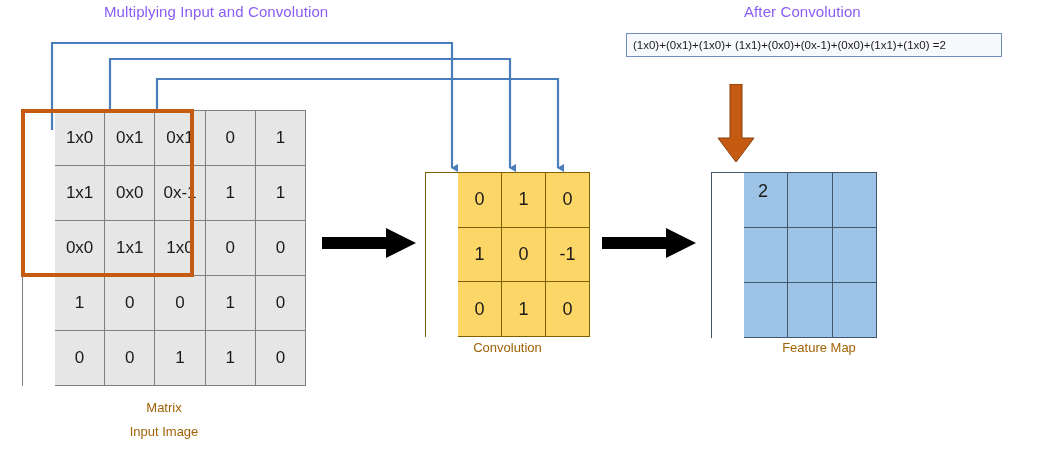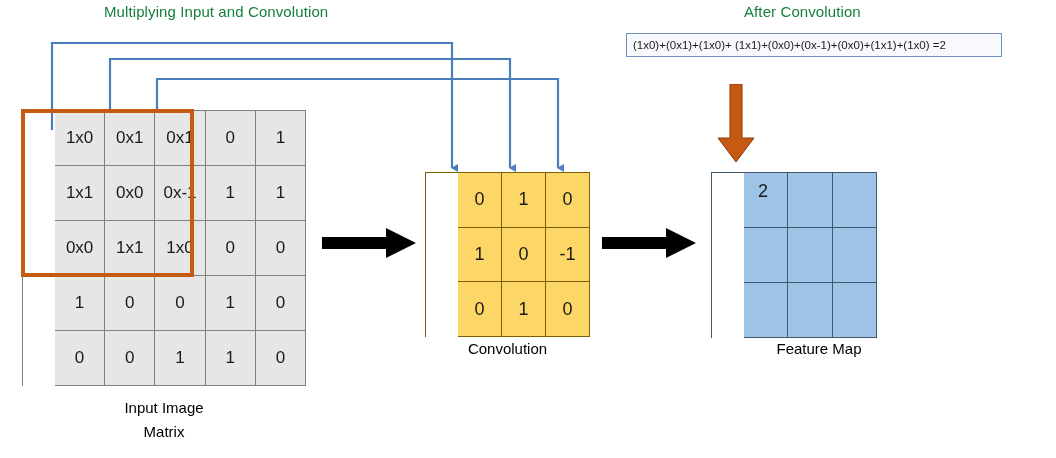--- a/index.html
+++ b/index.html
@@ -17,21 +17,21 @@
     width: 1056px;
     height: 458px;
     background: #ffffff;
     overflow: hidden;
   }
 
   
   .heading {
     position: absolute;
     font-size: 15px;
-    color: #15803d;
+    color: #8b5cf6;
     white-space: nowrap;
     letter-spacing: 0.1px;
   }
   #title-multiplying { left: 104px; top: 3px; }
   #title-after-conv  { left: 744px; top: 3px; text-align: right; }
 
   
   #formula-box {
     position: absolute;
     left: 626px;
@@ -130,22 +130,22 @@
     border-bottom: 1px solid #41576b;
     align-items: flex-start;
     justify-content: flex-start;
     padding: 8px 0 0 14px;
     font-size: 18px;
   }
 
   
   .caption {
     position: absolute;
-    font-size: 15px;
-    color: #000000;
+    font-size: 13px;
+    color: #a16207;
     text-align: center;
     white-space: nowrap;
   }
   #caption-input  { left: 22px;  top: 396px; width: 284px; line-height: 24px; }
   #caption-conv   { left: 425px; top: 340px; width: 165px; }
   #caption-feature{ left: 724px; top: 340px; width: 190px; }
 
   
   #connectors {
     position: absolute;
@@ -229,22 +229,22 @@
     <div class="cell">0</div>
     <div class="cell">0</div>
     <div class="cell">1</div>
     <div class="cell">1</div>
     <div class="cell">0</div>
   </div>
 
   <div id="kernel-highlight"></div>
 
   <div class="caption" id="caption-input">
+    <div>Matrix</div>
     <div>Input Image</div>
-    <div>Matrix</div>
   </div>
 
   <svg class="black-arrow" id="arrow-input-to-conv" viewBox="0 0 96 34" xmlns="http://www.w3.org/2000/svg">
     <path d="M0,11 L64,11 L64,2 L94,17 L64,32 L64,23 L0,23 Z" fill="#000000"></path>
   </svg>
 
   <div class="grid" id="conv-grid">
     <div class="cell">0</div>
     <div class="cell">1</div>
     <div class="cell">0</div>

